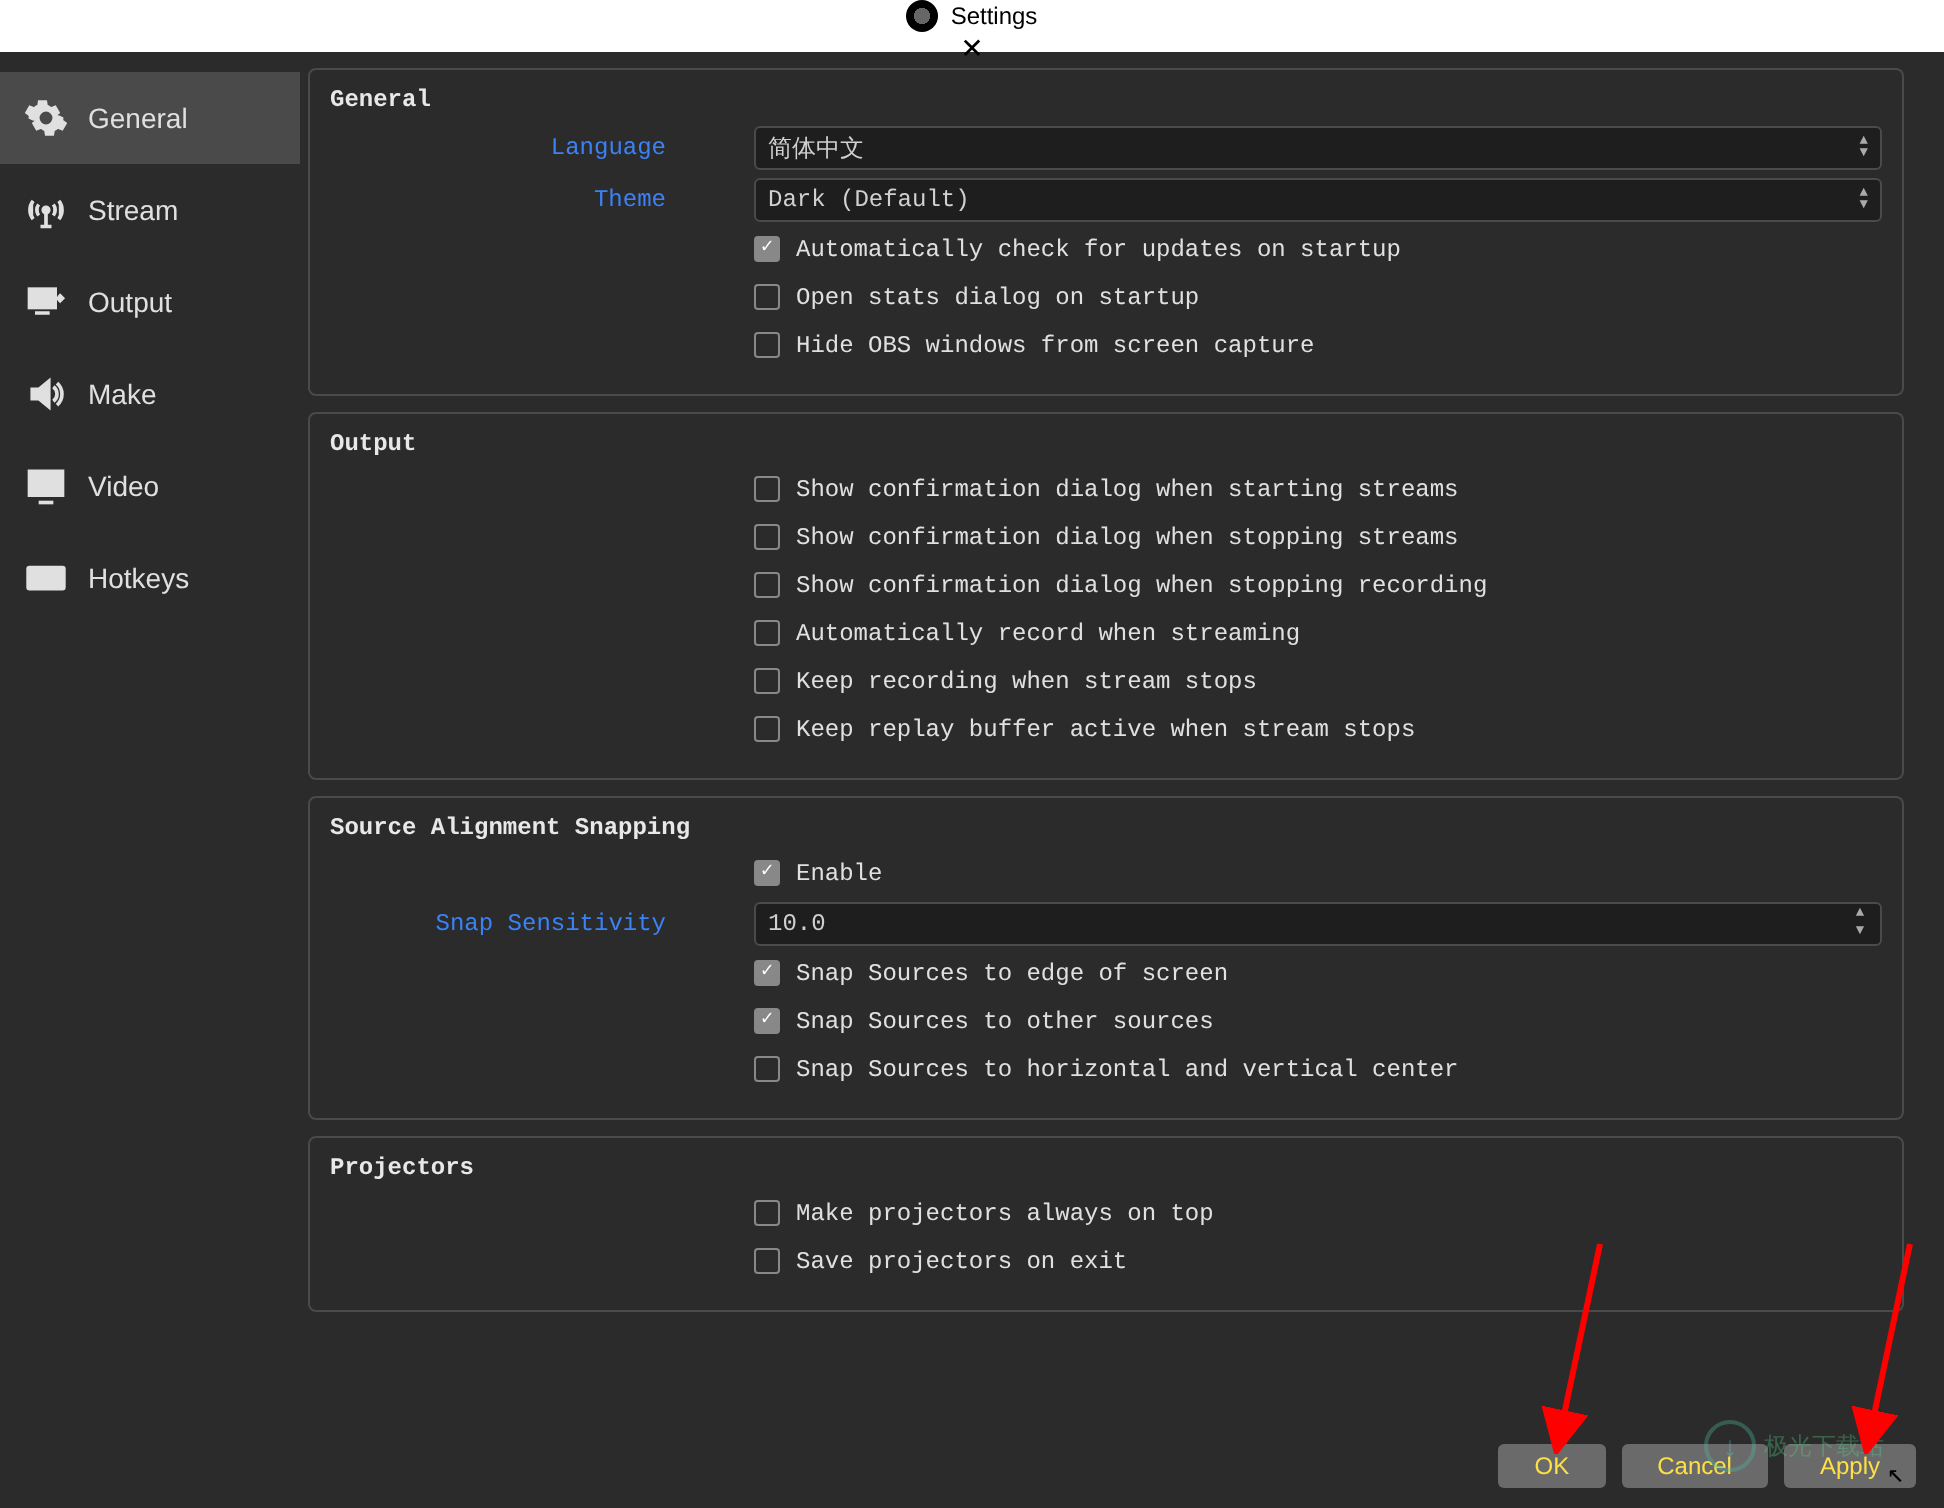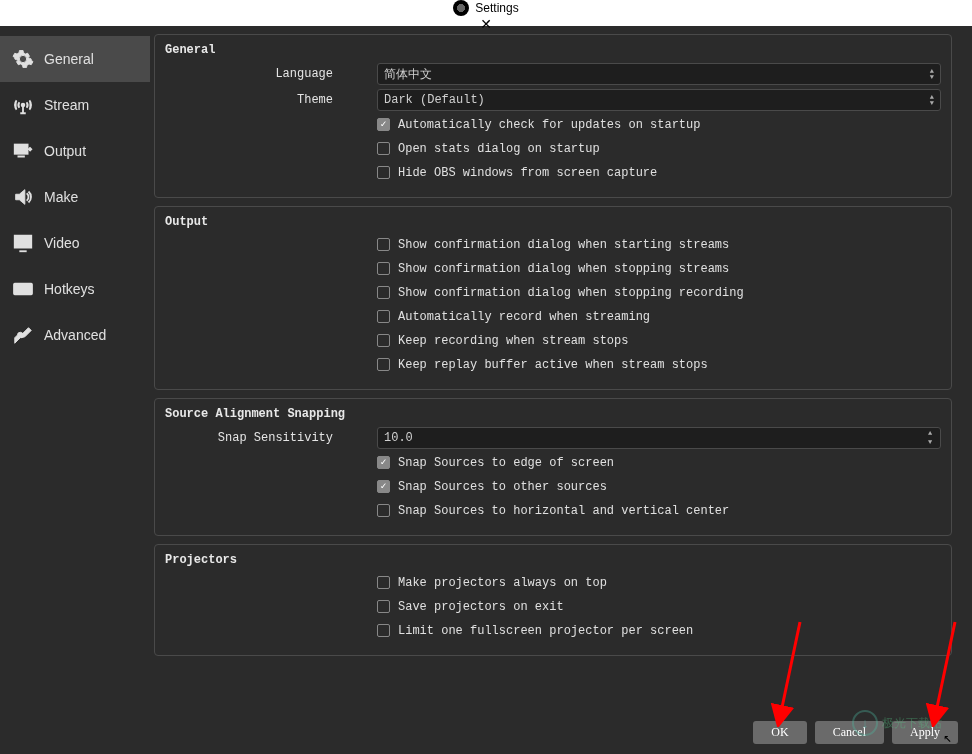--- a/index.html
+++ b/index.html
@@ -92,21 +92,21 @@
 .row {
   display: flex;
   align-items: center;
   margin: 4px 0;
   min-height: 20px;
 }
 .row-label {
   width: 178px;
   text-align: right;
   padding-right: 10px;
-  color: #e5e5e5;
+  color: #3b82f6;
   font-family: "Courier New", monospace;
   font-size: 12px;
 }
 .row-control {
   flex: 1;
   display: flex;
   align-items: center;
   margin-left: 34px;
 }
 .dropdown {
@@ -181,25 +181,25 @@
   font-size: 12px;
 }
 .footer {
   display: flex;
   justify-content: flex-end;
   gap: 8px;
   padding: 4px 2px 2px 0;
 }
 .btn {
   background: #6a6a6a;
-  color: #ffffff;
+  color: #fde047;
   border: none;
   border-radius: 3px;
   padding: 4px 18px;
-  font-family: Liberation Serif, serif;
+  font-family: Liberation Sans, sans-serif;
   font-size: 12px;
   cursor: pointer;
 }
 .arrow {
   position: absolute;
   pointer-events: none;
   z-index: 10;
 }
 .watermark {
   position: absolute;
@@ -292,28 +292,20 @@
     </div>
     <div class="sidebar-item">
       <span class="sidebar-icon">
           <svg viewBox="0 0 24 24" fill="none" stroke="#e0e0e0" stroke-width="1.5">
             <rect x="2" y="6" width="20" height="12" rx="1"></rect>
             <path d="M5 9h1M8 9h1M11 9h1M14 9h1M17 9h1M5 12h1M8 12h1M11 12h1M14 12h1M17 12h1M8 15h8"></path>
           </svg>
         </span>
       <span>Hotkeys</span>
     </div>
-    <div class="sidebar-item">
-      <span class="sidebar-icon">
-          <svg viewBox="0 0 24 24" fill="#e0e0e0">
-            <path d="M21 7l-3-3-7 7-1 4 4-1 7-7zM3 21l6-6a3 3 0 10-3-3l-3 3 0 6z"></path>
-          </svg>
-        </span>
-      <span>Advanced</span>
-    </div>
   </div>
 
   <div class="main">
     <div class="scroll-area">
 
       <div class="group">
         <div class="group-title">General</div>
         <div class="row">
           <div class="row-label">Language</div>
           <div class="row-control">
@@ -421,20 +413,29 @@
                 <span class="cb"></span>
                 <span class="cb-label">Keep replay buffer active when stream stops</span>
               </label>
             </div>
           </div>
       </div>
 
       <div class="group">
         <div class="group-title">Source Alignment Snapping</div>
         <div class="row">
+            <div class="row-label"></div>
+            <div class="row-control">
+              <label class="checkbox">
+                <span class="cb checked"></span>
+                <span class="cb-label">Enable</span>
+              </label>
+            </div>
+          </div>
+        <div class="row">
           <div class="row-label">Snap Sensitivity</div>
           <div class="row-control">
             <div class="spinbox">
               <span>10.0</span>
               <div class="spin-btns">
                   <span>▲</span>
                   <span>▼</span>
                 </div>
             </div>
           </div>
@@ -478,29 +479,20 @@
                 <span class="cb-label">Make projectors always on top</span>
               </label>
             </div>
           </div>
         <div class="row">
             <div class="row-label"></div>
             <div class="row-control">
               <label class="checkbox">
                 <span class="cb"></span>
                 <span class="cb-label">Save projectors on exit</span>
-              </label>
-            </div>
-          </div>
-        <div class="row">
-            <div class="row-label"></div>
-            <div class="row-control">
-              <label class="checkbox">
-                <span class="cb"></span>
-                <span class="cb-label">Limit one fullscreen projector per screen</span>
               </label>
             </div>
           </div>
       </div>
 
     </div>
 
     <div class="footer">
       <button class="btn">OK</button>
       <button class="btn">Cancel</button>

